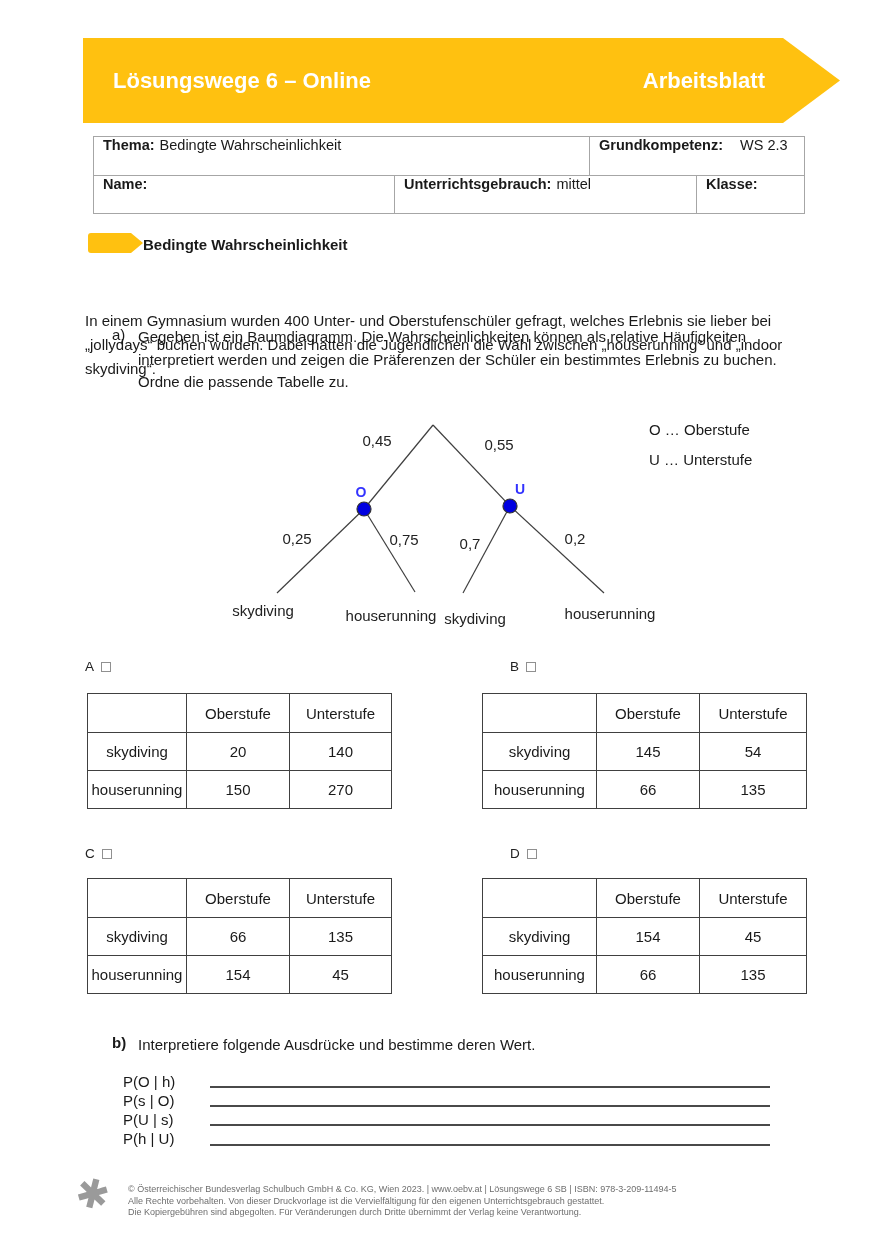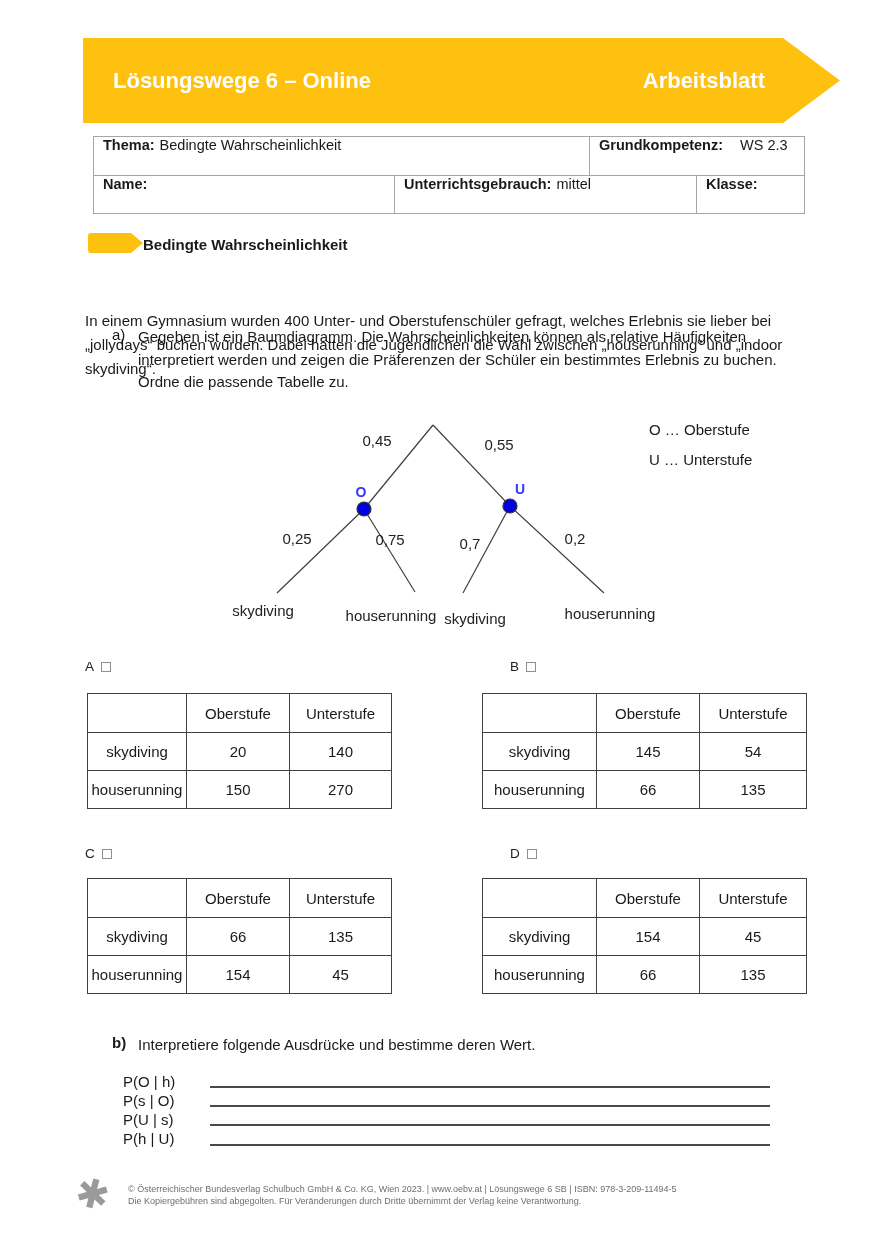--- a/index.html
+++ b/index.html
@@ -130,21 +130,21 @@
     </g>
     <circle cx="164" cy="99" r="7" stroke="#333333" stroke-width="1.2" fill="#0000e0"></circle>
     <circle cx="310" cy="96" r="7" stroke="#333333" stroke-width="1.2" fill="#0000e0"></circle>
   </svg>
 
   <span class="tree-label" style="left:361px; top:440px;margin-left:16px;">0,45</span>
   <span class="tree-label" style="left:499px; top:444px;">0,55</span>
   <span class="tree-label node-letter" style="left:361px; top:492px;">O</span>
   <span class="tree-label node-letter" style="left:520px; top:489px;">U</span>
   <span class="tree-label" style="left:297px; top:538px;">0,25</span>
-  <span class="tree-label" style="left:390px; top:539px;">0,75</span>
+  <span class="tree-label" style="left:404px; top:539px;">0,75</span>
   <span class="tree-label" style="left:470px; top:543px;">0,7</span>
   <span class="tree-label" style="left:575px; top:538px;">0,2</span>
   <span class="tree-label" style="left:263px; top:610px;">skydiving</span>
   <span class="tree-label" style="left:391px; top:615px;">houserunning</span>
   <span class="tree-label" style="left:475px; top:618px;">skydiving</span>
   <span class="tree-label" style="left:610px; top:613px;">houserunning</span>
 
   <div class="legend-line" style="top:421px;">O … Oberstufe</div>
   <div class="legend-line" style="top:451px;">U … Unterstufe</div>
 
@@ -220,16 +220,17 @@
   <span class="expr-label" style="top:1092px;">P(s | O)</span>
   <div class="expr-line" style="top:1105px;"></div>
   <span class="expr-label" style="top:1111px;">P(U | s)</span>
   <div class="expr-line" style="top:1124px;"></div>
   <span class="expr-label" style="top:1130px;">P(h | U)</span>
   <div class="expr-line" style="top:1144px;"></div>
 
   <span class="footer-logo">✱</span>
   <div class="footer-text">
     <div>© Österreichischer Bundesverlag Schulbuch GmbH &amp; Co. KG, Wien 2023. | www.oebv.at | Lösungswege 6 SB | ISBN: 978-3-209-11494-5</div>
+    <div>Alle Rechte vorbehalten. Von dieser Druckvorlage ist die Vervielfältigung für den eigenen Unterrichtsgebrauch gestattet.</div>
     <div>Die Kopiergebühren sind abgegolten. Für Veränderungen durch Dritte übernimmt der Verlag keine Verantwortung.</div>
   </div>
 
 </div>
 
 </body></html>

